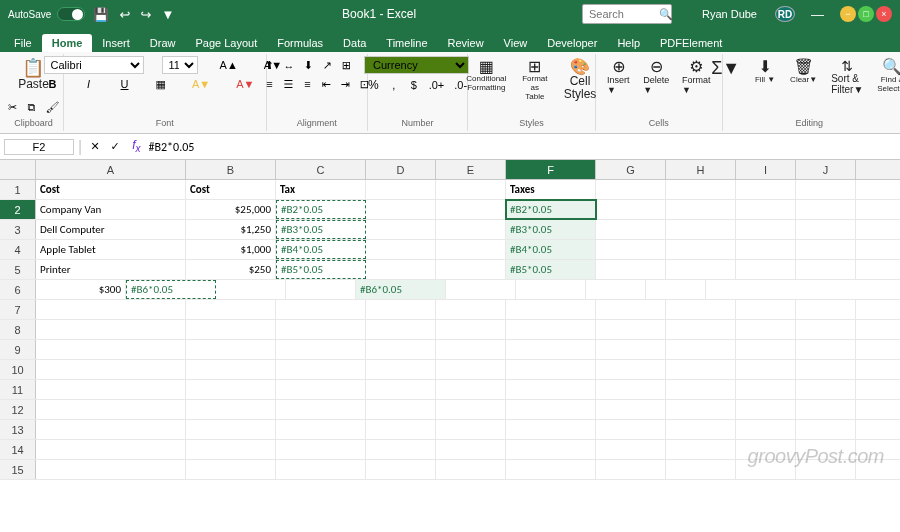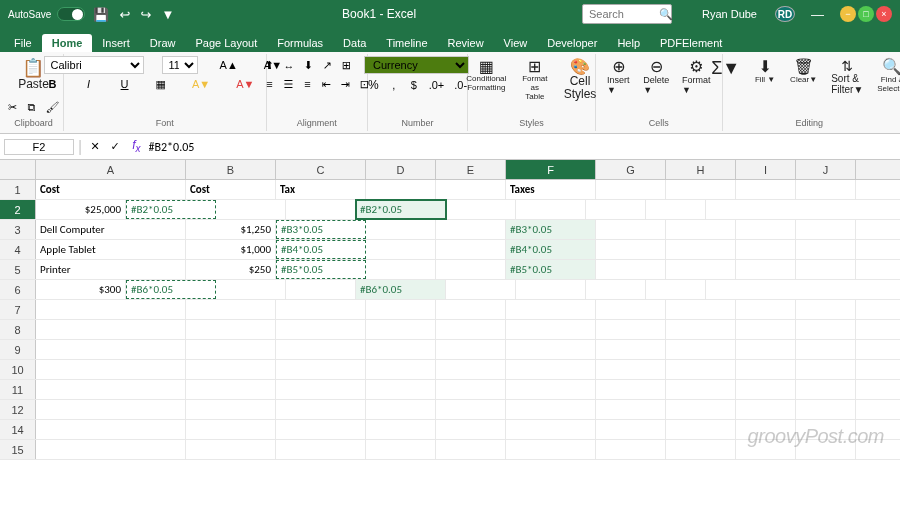--- a/index.html
+++ b/index.html
@@ -580,20 +580,21 @@
       <div class="cell col-e"></div>
       <div class="cell col-f header-cell">Taxes</div>
       <div class="cell col-g"></div>
       <div class="cell col-h"></div>
       <div class="cell col-i"></div>
       <div class="cell col-j"></div>
     </div>
 
     <div class="sheet-row">
       <div class="row-header active-row">2</div>
+      <div class="cell col-a">Company Van</div>
       <div class="cell col-b right-align">$25,000</div>
       <div class="cell col-c formula-text dashed-border">#B2*0.05</div>
       <div class="cell col-d"></div>
       <div class="cell col-e"></div>
       <div class="cell col-f formula-text active selected-range" style="position:relative;">#B2*0.05</div>
       <div class="cell col-g"></div>
       <div class="cell col-h"></div>
       <div class="cell col-i"></div>
       <div class="cell col-j"></div>
     </div>
@@ -727,20 +728,33 @@
         <div class="cell col-c"></div>
         <div class="cell col-d"></div>
         <div class="cell col-e"></div>
         <div class="cell col-f"></div>
         <div class="cell col-g"></div>
         <div class="cell col-h"></div>
         <div class="cell col-i"></div>
         <div class="cell col-j"></div>
       </div>
     <div class="sheet-row">
+        <div class="row-header">13</div>
+        <div class="cell col-a"></div>
+        <div class="cell col-b"></div>
+        <div class="cell col-c"></div>
+        <div class="cell col-d"></div>
+        <div class="cell col-e"></div>
+        <div class="cell col-f"></div>
+        <div class="cell col-g"></div>
+        <div class="cell col-h"></div>
+        <div class="cell col-i"></div>
+        <div class="cell col-j"></div>
+      </div>
+    <div class="sheet-row">
         <div class="row-header">14</div>
         <div class="cell col-a"></div>
         <div class="cell col-b"></div>
         <div class="cell col-c"></div>
         <div class="cell col-d"></div>
         <div class="cell col-e"></div>
         <div class="cell col-f"></div>
         <div class="cell col-g"></div>
         <div class="cell col-h"></div>
         <div class="cell col-i"></div>

